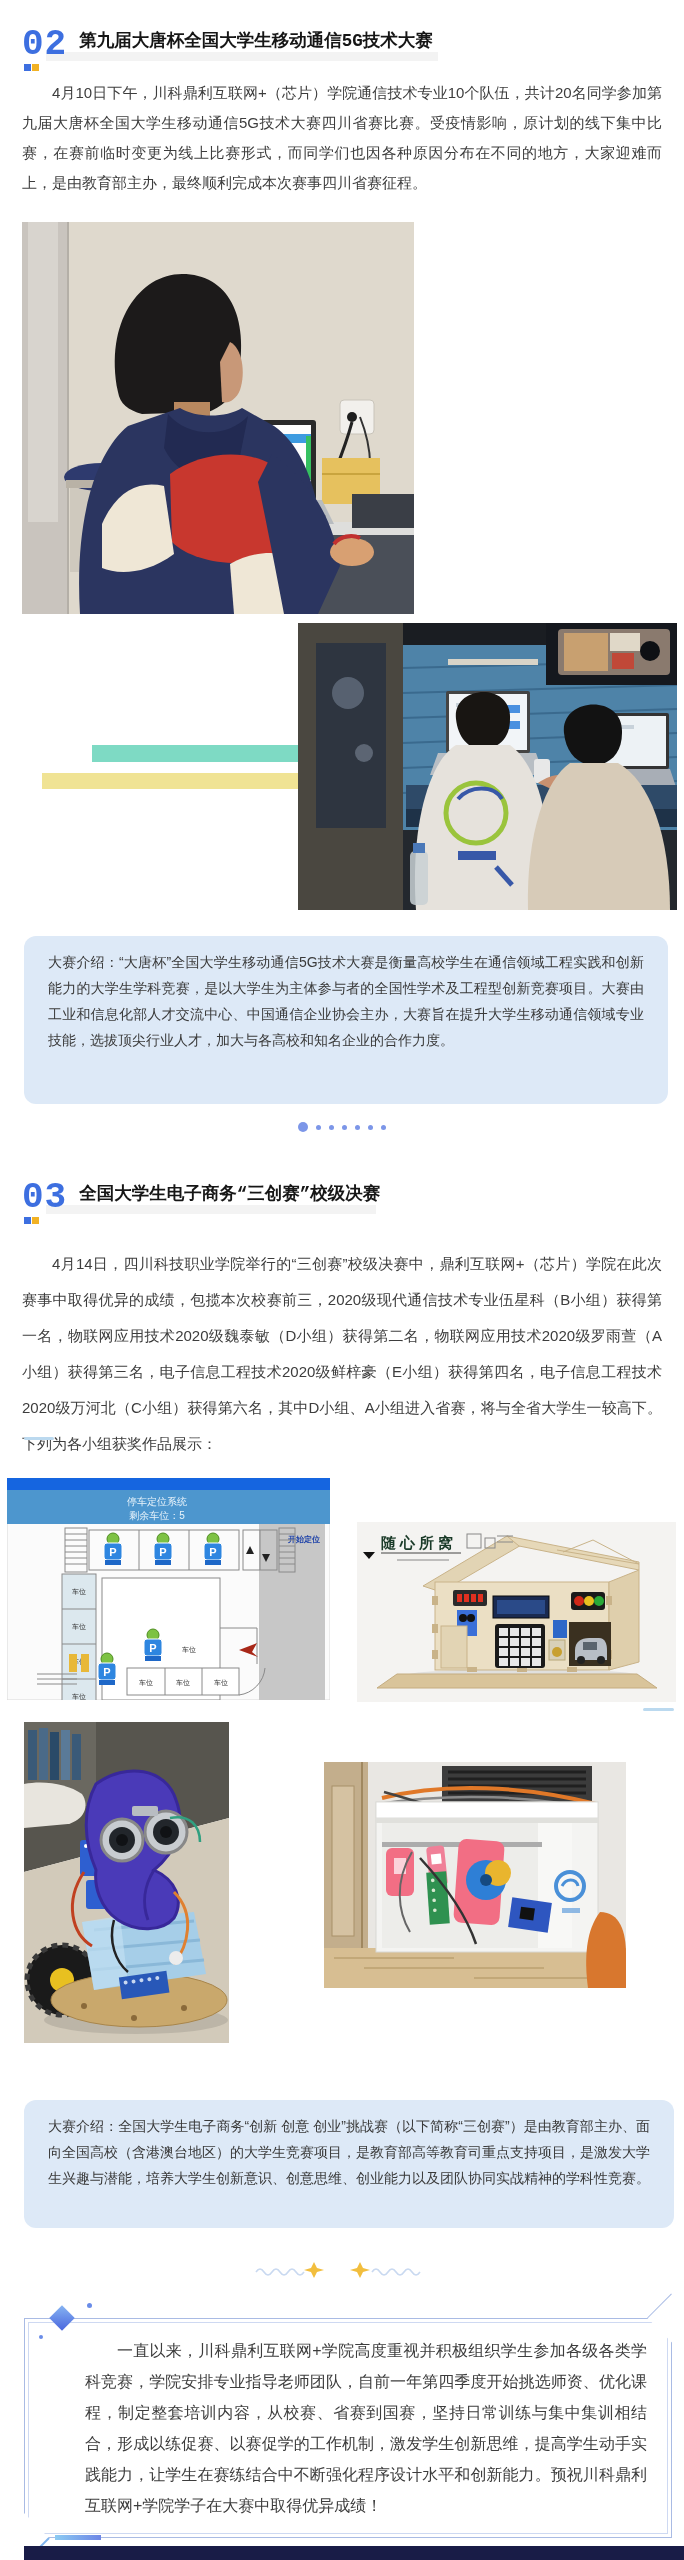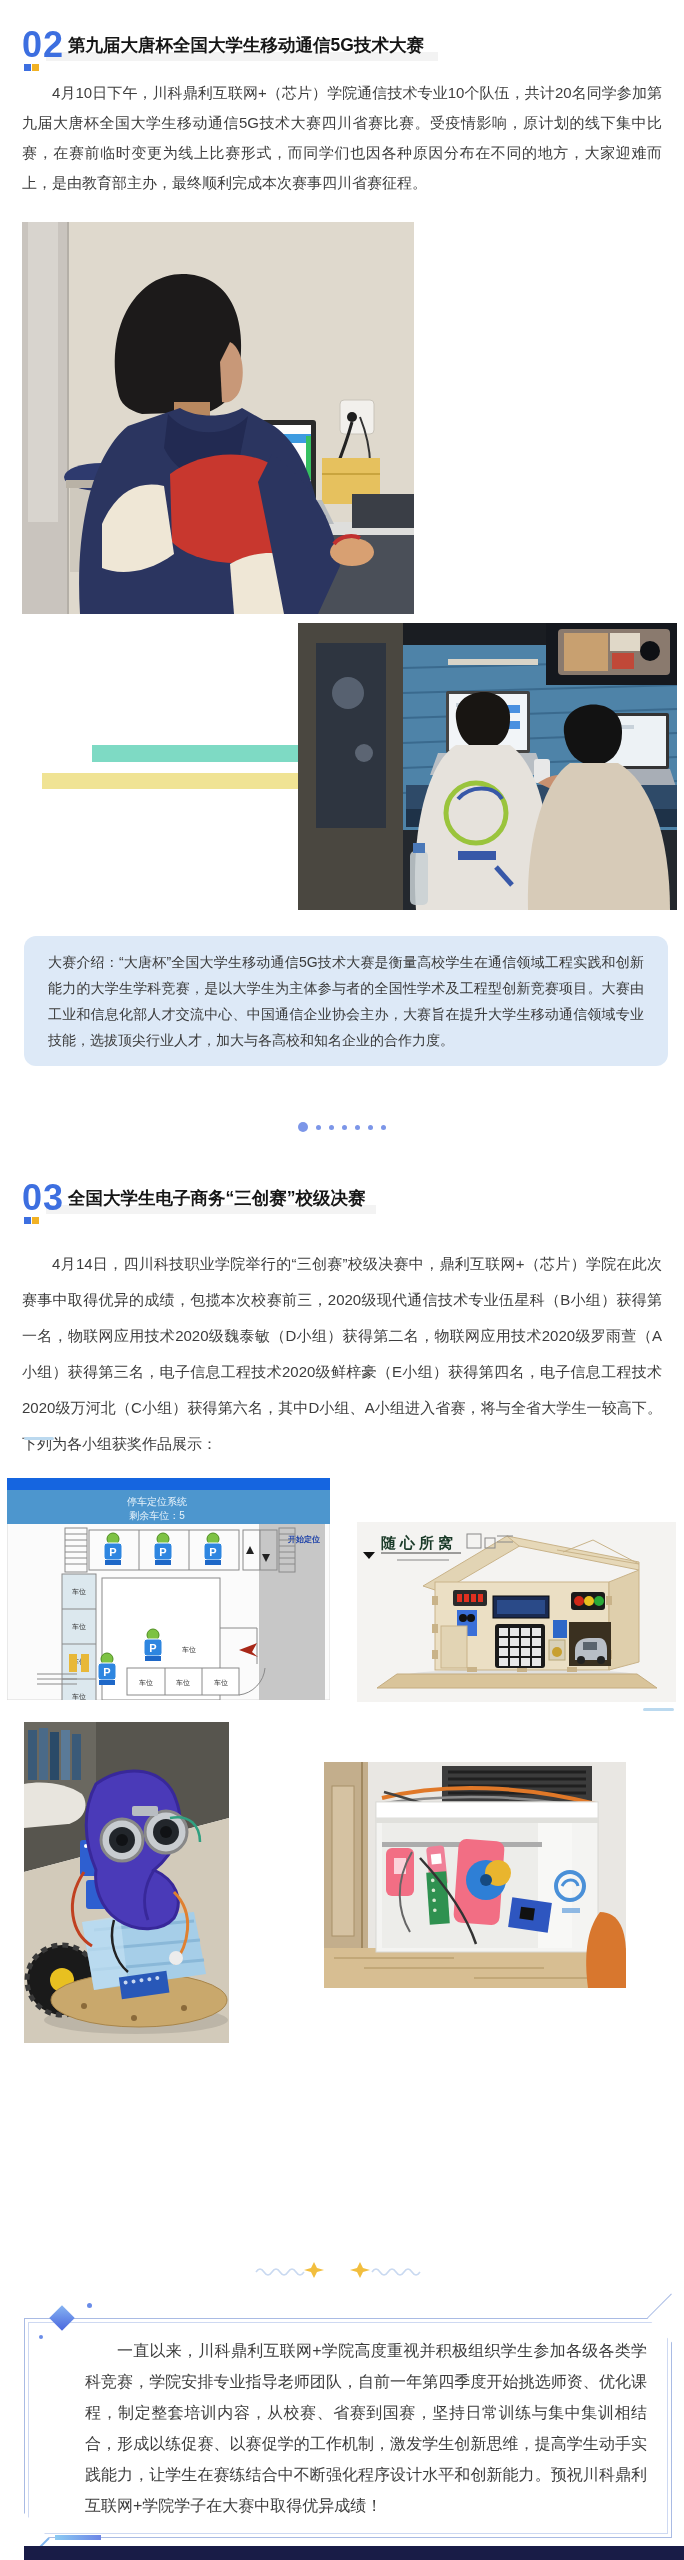--- a/index.html
+++ b/index.html
@@ -1,26 +1,26 @@
 <!DOCTYPE html>
 <html><head>
 <meta charset="utf-8">
 <style>
   html,body{margin:0;padding:0;background:#fff;}
   #page{position:relative;width:684px;height:2560px;margin:0 auto;background:#ffffff;
         font-family:"Liberation Sans",sans-serif;overflow:hidden;}
   .abs{position:absolute;}
   
-  .sec-head{display:flex;align-items:flex-end;z-index:2;}
+  .sec-head{display:flex;z-index:2;font-family:Liberation Mono, monospace;}
   .sec-num{font-size:36px;line-height:34px;font-weight:bold;color:#3D6FE0;letter-spacing:1px;}
   .sec-squares{position:absolute;left:2px;top:36px;display:flex;}
   .sq{width:7px;height:7px;display:inline-block;}
   .sq-blue{background:#3D6FE0;}
   .sq-yellow{background:#F2B224;margin-left:1px;}
-  .sec-title{font-size:17.5px;font-weight:bold;color:#161616;margin-left:4px;padding-bottom:5px;position:relative;z-index:1;}
+  .sec-title{font-size:17.5px;font-weight:bold;color:#161616;margin-left:12px;padding-bottom:5px;position:relative;z-index:1;}
   .sec-underlay{position:absolute;height:9px;background:#F3F3F3;z-index:0;}
   
   .para{font-size:15px;line-height:30px;color:#3d3d3d;text-align:justify;text-indent:2em;}
   .para-s3{line-height:36px;}
   
   .intro-box{background:#DDE9F7;border-radius:12px;padding:13px 24px;box-sizing:border-box;}
   .intro-box .txt{font-size:14px;line-height:26px;color:#3a3a3a;text-align:justify;}
   
   .dots{display:flex;justify-content:center;align-items:center;width:100%;}
   .dot{width:5px;height:5px;border-radius:50%;background:#7C96E8;margin:0 4px;}
@@ -164,21 +164,21 @@
       <path d="M240 160 C252 152 262 150 270 154 L262 170 Z" fill="#C89070"></path>
 
       <path d="M266 110 C262 74 326 70 324 110 C324 130 312 142 296 142 C280 142 268 130 266 110 Z" fill="#121212"></path>
       <path d="M230 287 C228 210 248 156 272 140 L320 140 C352 158 372 212 372 287 Z" fill="#D7CBB8"></path>
 
       <rect x="112" y="228" width="18" height="54" rx="5" fill="#C8D0D4" opacity="0.85"></rect>
       <rect x="115" y="220" width="12" height="10" fill="#4A78B8"></rect>
     </svg>
   </div>
 
-  <div class="abs intro-box" style="left:24px;top:936px;width:644px;height:130px;">
+  <div class="abs intro-box" style="left:24px;top:936px;width:644px;height:168px;">
     <div class="txt">大赛介绍：“大唐杯”全国大学生移动通信5G技术大赛是衡量高校学生在通信领域工程实践和创新能力的大学生学科竞赛，是以大学生为主体参与者的全国性学术及工程型创新竞赛项目。大赛由工业和信息化部人才交流中心、中国通信企业协会主办，大赛旨在提升大学生移动通信领域专业技能，选拔顶尖行业人才，加大与各高校和知名企业的合作力度。</div>
   </div>
 
   <div class="abs dots" style="top:1122px;left:0;">
     <span class="dot big"></span>
       <span class="dot"></span>
       <span class="dot"></span>
       <span class="dot"></span>
       <span class="dot"></span>
       <span class="dot"></span>
@@ -459,20 +459,23 @@
       <path d="M88 90 C70 120 74 150 86 170" stroke="#666" stroke-width="2" fill="none"></path>
 
       <circle cx="246" cy="124" r="14" fill="none" stroke="#4A90D8" stroke-width="4"></circle>
       <path d="M238 124 C242 116 252 116 254 124" stroke="#4A90D8" stroke-width="3" fill="none"></path>
       <rect x="238" y="146" width="18" height="5" fill="#4A90D8" opacity="0.6"></rect>
 
       <path d="M276 150 C296 150 302 170 302 192 L302 226 L264 226 C260 196 262 168 276 150 Z" fill="#D8772E"></path>
     </svg>
   </div>
 
+  <div class="abs intro-box" style="left:24px;top:2100px;width:650px;height:128px;">
+    <div class="txt">大赛介绍：全国大学生电子商务“创新 创意 创业”挑战赛（以下简称“三创赛”）是由教育部主办、面向全国高校（含港澳台地区）的大学生竞赛项目，是教育部高等教育司重点支持项目，是激发大学生兴趣与潜能，培养大学生创新意识、创意思维、创业能力以及团队协同实战精神的学科性竞赛。</div>
+  </div>
 
   <div class="abs" style="top:2256px;left:0;width:684px;display:flex;justify-content:center;">
     <svg width="176" height="28" viewBox="0 0 176 28">
       <path d="M2 16 q4 -6 8 0 t8 0 t8 0 t8 0 t8 0 t8 0" stroke="#C9D9F0" stroke-width="1.6" fill="none"></path>
       <path d="M60 12 L63 18 L70 20 L63 22 L60 28 L57 22 L50 20 L57 18 Z" fill="#F2BE3E" transform="translate(0,-6)"></path>
       <path d="M106 12 L109 18 L116 20 L109 22 L106 28 L103 22 L96 20 L103 18 Z" fill="#F2BE3E" transform="translate(0,-6)"></path>
       <path d="M118 16 q4 -6 8 0 t8 0 t8 0 t8 0 t8 0 t8 0" stroke="#C9D9F0" stroke-width="1.6" fill="none"></path>
     </svg>
   </div>
 

